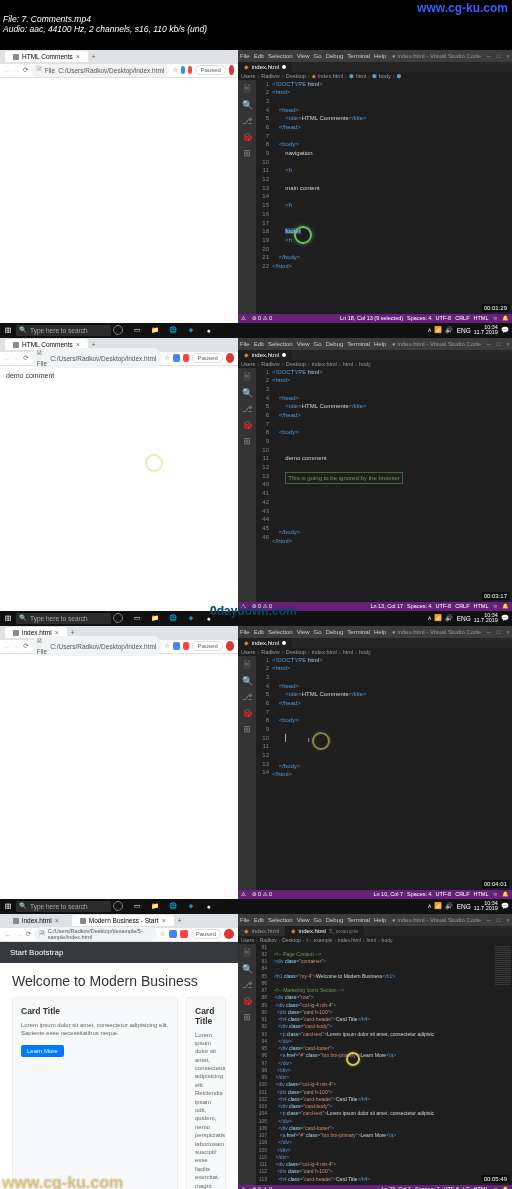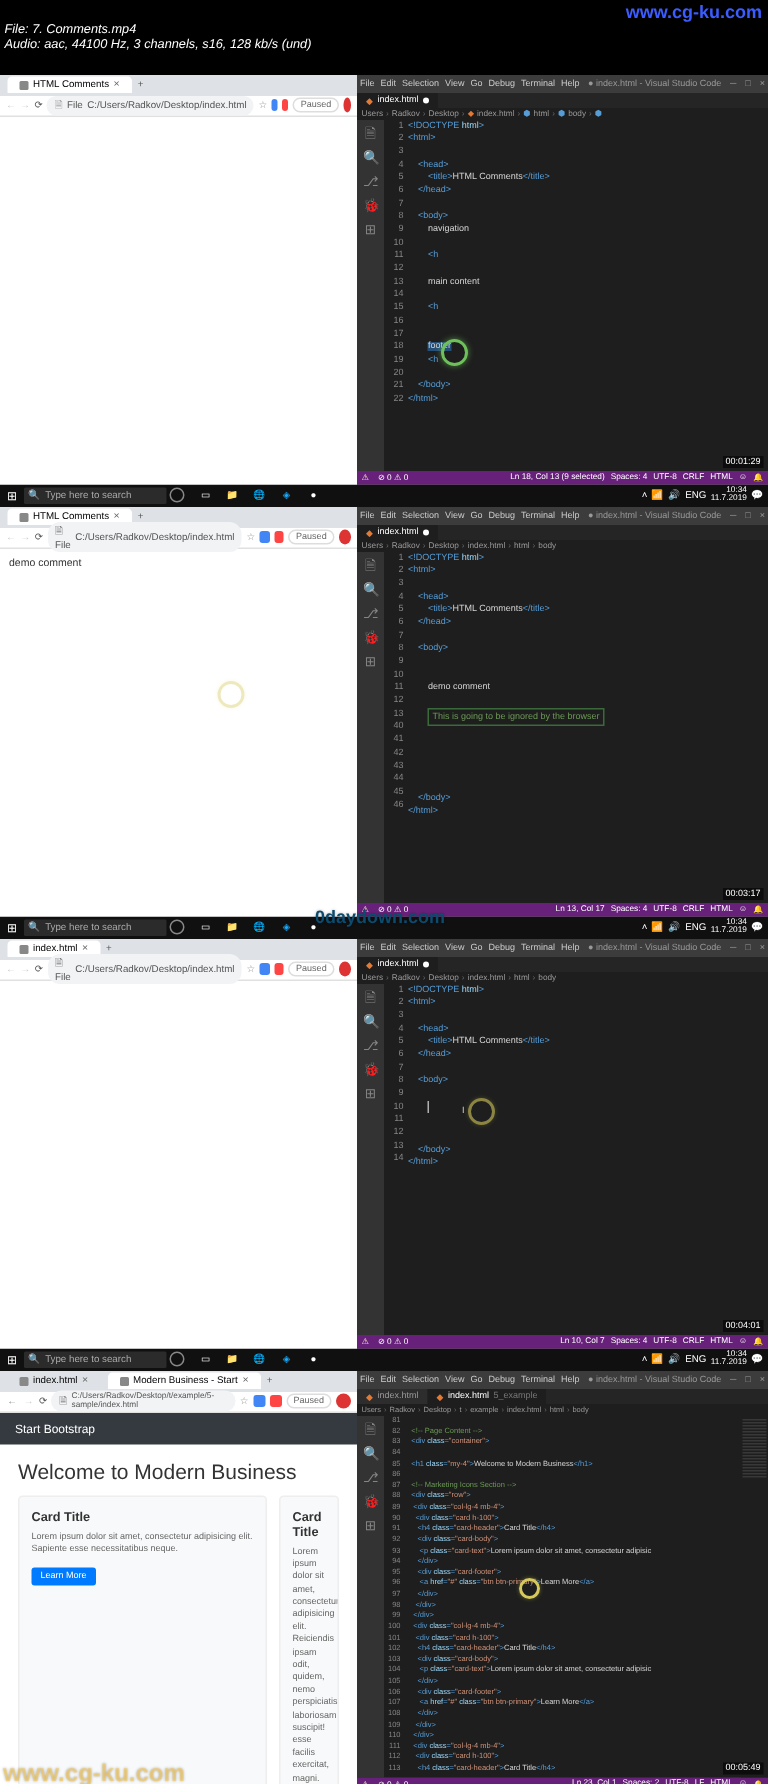--- a/index.html
+++ b/index.html
@@ -76,21 +76,21 @@
 .cursor-line{position:absolute;height:8px;width:1px;background:#aeafad}
 .minimap{position:absolute;right:0;top:0;width:18px;height:100%;background:#1e1e1e;opacity:.7}
 .minimap-line{height:1px;margin-bottom:1px;background:#444}
 .comment-box{border:1px solid #3a6a3a;padding:1px 2px;display:inline-block}
 </style>
 </head>
 <body>
 
 <div class="video-info">
   <div>File: 7. Comments.mp4</div>
-  <div>Audio: aac, 44100 Hz, 3 channels, s16, 128 kb/s (und)</div>
+  <div>Audio: aac, 44100 Hz, 2 channels, s16, 110 kb/s (und)</div>
   <div class="watermark">www.cg-ku.com</div>
 </div>
 
 <div class="panel">
   <div class="browser-side">
     <div class="browser-tabs">
       <div class="browser-tab">
         <span class="tab-favicon"></span>
         <span>HTML Comments</span>
         <span class="tab-close">×</span>

